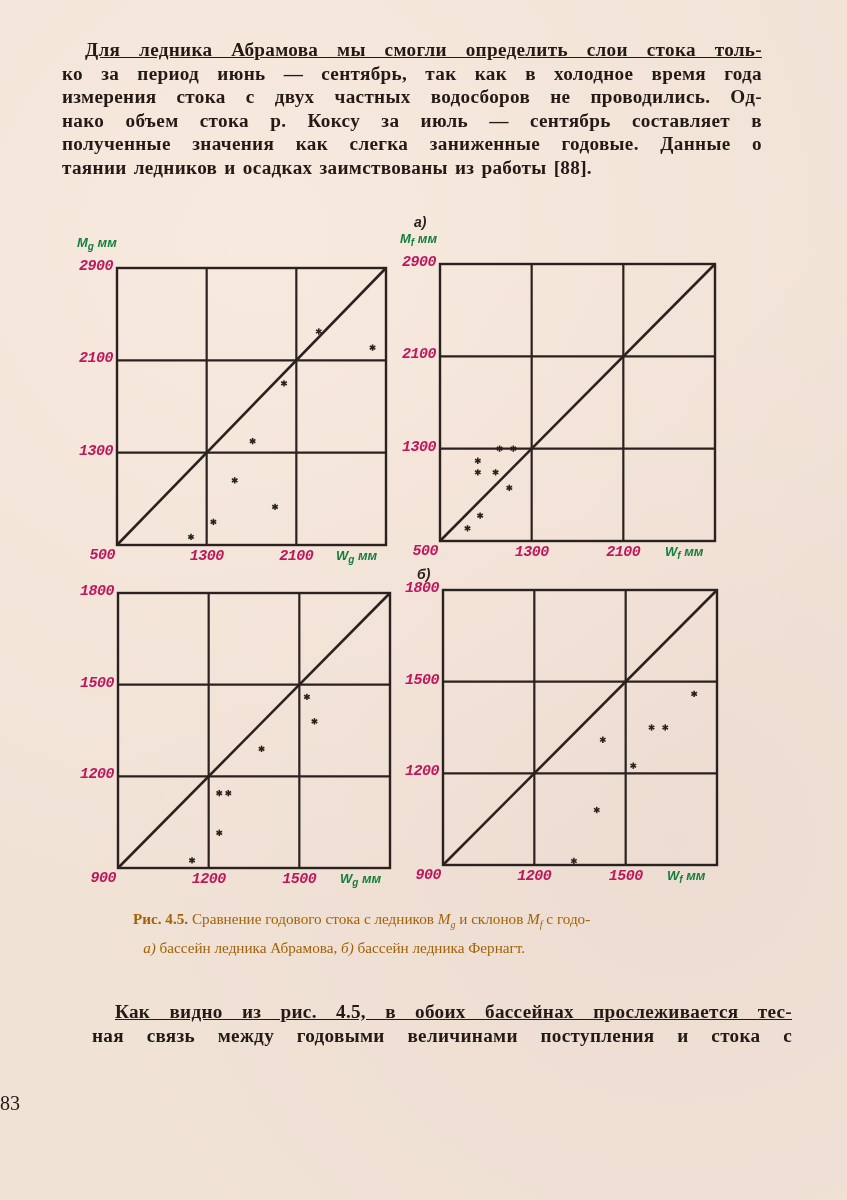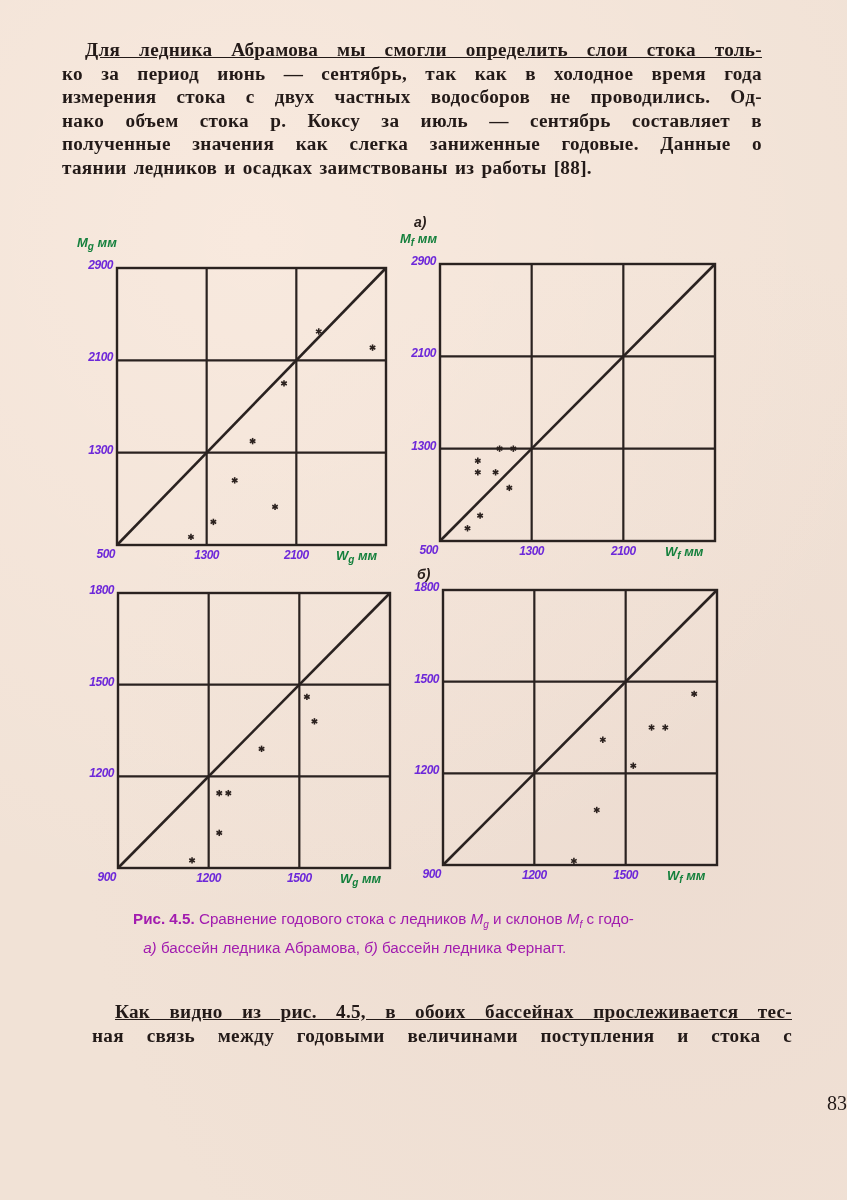--- a/index.html
+++ b/index.html
@@ -20,45 +20,45 @@
   }
   .para .line { display: block; height: 23.6px; white-space: nowrap; text-align: justify; text-align-last: justify; }
   .para .line.last { text-align-last: left; }
   .para .line.indent { padding-left: 23px; text-decoration: underline; }
   #para-top { top: 38px; }
   #para-bottom { top: 1000px; margin-left: 30px; }
 
   .chart { position: absolute; }
   .chart svg { position: absolute; left: 0; top: 0; overflow: visible; }
   .axis-lbl {
-    position: absolute; font-family: Liberation Sans, sans-serif; font-style: italic; font-weight: bold;
-    font-size: 12px; color: #6d28d9; white-space: nowrap; letter-spacing: -0.5px;
+    position: absolute; font-family: Liberation Mono, monospace; font-style: italic; font-weight: bold;
+    font-size: 15px; color: #be185d; white-space: nowrap; letter-spacing: -0.5px;
   }
   .axis-title {
     position: absolute; font-family: "Liberation Sans", sans-serif; font-style: italic; font-weight: bold;
     font-size: 13px; color: #15803d; white-space: nowrap;
   }
   .axis-title sub { font-size: 10px; vertical-align: -3px; }
   .panel-tag {
     position: absolute; font-family: "Liberation Sans", sans-serif; font-style: italic; font-weight: bold;
     font-size: 14px; color: #2a201d;
   }
 
   #caption {
     position: absolute; left: 133px; top: 907px; width: 605px;
-    font-family: Liberation Sans, sans-serif; font-size: 15.2px; line-height: 23px; color: #a21caf;
+    font-family: Liberation Serif, serif; font-size: 15.2px; line-height: 23px; color: #a16207;
   }
   #caption .cl { display: block; white-space: nowrap; }
   #caption .cl.sub { padding-left: 0; }
   #caption .lead { font-weight: bold; }
   #caption i { font-style: italic; }
   #caption sub { font-size: 10px; }
 
   #page-number {
-    position: absolute; left: 0; width: 847px; top: 1092px; text-align: right;
+    position: absolute; left: 0; width: 847px; top: 1092px; text-align: left;
     font-family: "Liberation Serif", serif; font-size: 20px; color: #231a18;
   }
 </style>
 </head>
 <body>
 
 <div id="para-top" class="para">
   <span class="line indent">Для ледника Абрамова мы смогли определить слои стока толь-</span>
   <span class="line">ко за период июнь — сентябрь, так как в холодное время года</span>
   <span class="line">измерения стока с двух частных водосборов не проводились. Од-</span>

